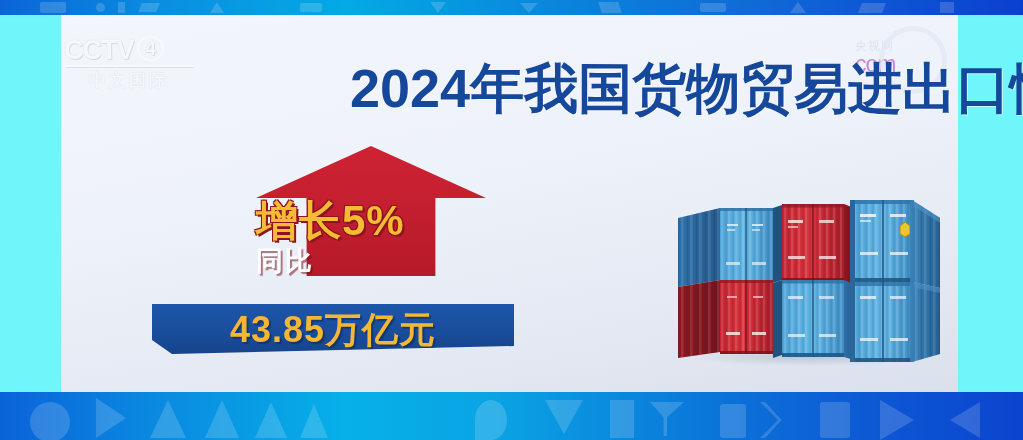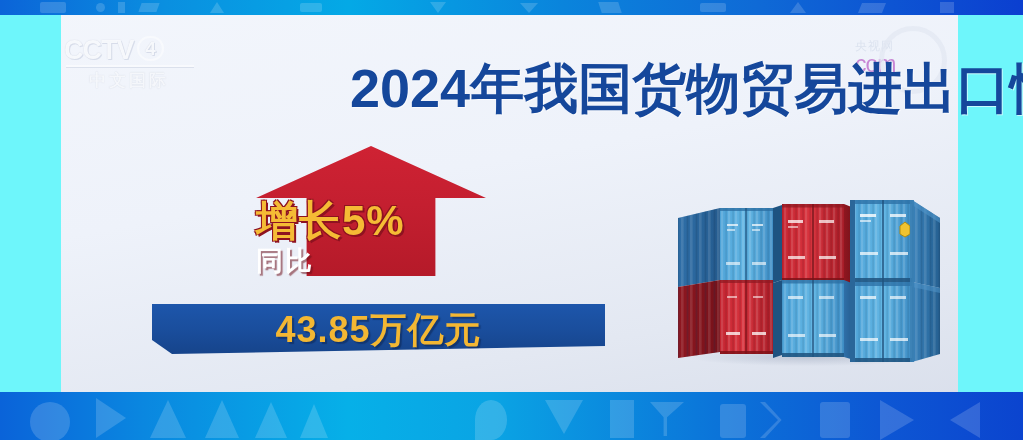--- a/index.html
+++ b/index.html
@@ -209,21 +209,21 @@
     color: #1e4fa8;
     letter-spacing: 1px;
     white-space: nowrap;
     text-shadow: 1px 1px 0 rgba(255,255,255,.9);
   }
 
   
   .banner-blue {
     position: absolute;
     left: 152px; top: 304px;
-    width: 453px; height: 50px;
+    width: 362px; height: 50px;
     background: linear-gradient(180deg,#1d56ab 0%,#1a4e9d 50%,#16448b 100%);
     clip-path: polygon(0 0, 100% 0, 100% 42px, 20px 50px, 0 36px);
     box-shadow: 0 2px 4px rgba(70,90,130,.3);
   }
   .banner-blue .txt {
     position: absolute;
     left: 0; right: 0; top: 2px;
     text-align: center;
     font-size: 36px;
     font-weight: bold;

